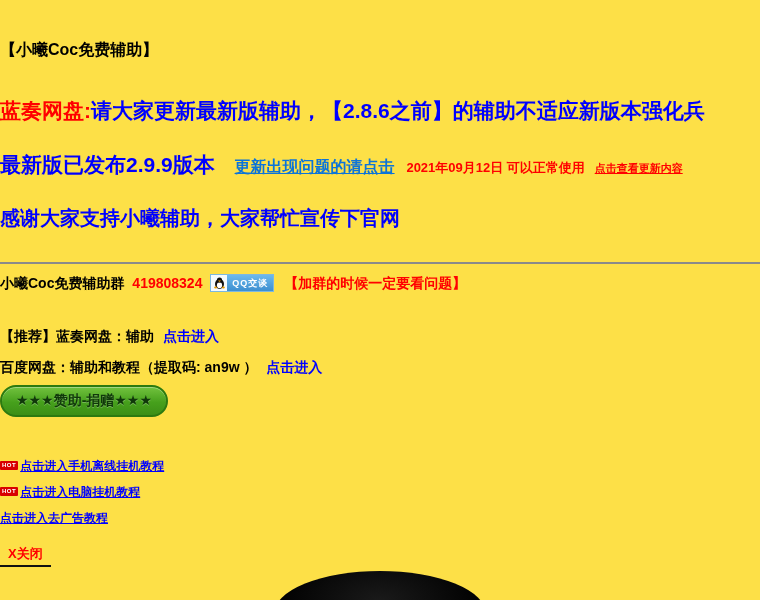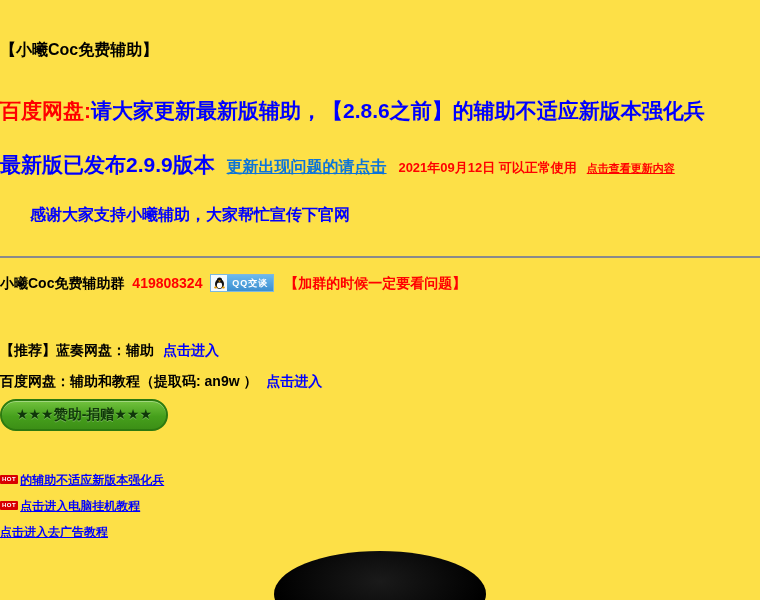--- a/index.html
+++ b/index.html
@@ -8,40 +8,40 @@
     background:#fde047;text-align:left;
     font-family:"Liberation Sans","DejaVu Sans",sans-serif;
     -webkit-font-smoothing:antialiased;
   }
   .page-title{padding-top:40px;font-size:16px;font-weight:bold;color:#000;}
   .notice-line1{margin-top:36px;font-size:21px;font-weight:bold;}
   .notice-line1 .alert{color:#ff0000;}
   .notice-line1 .body-text{color:#0000ff;}
   .notice-line2{margin-top:26px;font-size:21px;font-weight:bold;}
   .notice-line2 .version{color:#0000ff;}
-  .notice-line2 .trouble-link{color:#0c74d9;font-size:16px;text-decoration:underline;cursor:pointer;margin-left:6px;}
+  .notice-line2 .trouble-link{color:#0c74d9;font-size:16px;text-decoration:underline;cursor:pointer;margin-left:14px;}
   .notice-line2 .date{color:#ff0000;font-size:13px;margin-left:6px;}
   .notice-line2 .more-link{color:#ff0000;font-size:11px;text-decoration:underline;cursor:pointer;margin-left:4px;}
-  .notice-line3{margin-top:26px;font-size:16px;font-weight:bold;color:#0000ff;margin-left:30px;}
+  .notice-line3{margin-top:26px;font-size:20px;font-weight:bold;color:#0000ff;}
   .divider{margin:30px 0 0 0;border:none;border-top:2px solid #8a8a8a;height:0;}
-  .qq-line{margin-top:16px;font-size:14px;font-weight:bold;color:#000;}
+  .qq-line{margin-top:10px;font-size:14px;font-weight:bold;color:#000;}
   .qq-line .group-number{color:#ff0000;margin-left:4px;}
   .qq-badge{
     display:inline-flex;align-items:center;vertical-align:middle;height:16px;
     border:1px solid #7cb8e0;border-radius:0;overflow:hidden;cursor:pointer;
     margin:0 4px 2px 4px;background:#f4fbff;
   }
   .qq-badge .penguin{width:14px;height:14px;display:flex;align-items:center;justify-content:center;padding:0 1px;}
   .qq-badge .badge-label{
     background:linear-gradient(#6cb9ec,#3d8fd0);color:#fff;font-size:9px;font-weight:bold;
     padding:0 5px;height:16px;line-height:16px;letter-spacing:1px;
   }
   .qq-line .warning{color:#ff0000;margin-left:2px;}
   .dl-line{font-size:14px;font-weight:bold;color:#000;}
-  .lanzou{margin-top:48px;}
+  .lanzou{margin-top:34px;}
   .baidu{margin-top:13px;}
   .leidian{margin-top:10px;}
   .blue-link{color:#0000ff;cursor:pointer;margin-left:5px;font-weight:bold;text-decoration:none;}
   .donate-wrap{margin-top:8px;}
   .donate-button{
     display:inline-block;padding:5px 14px;font-size:14px;font-weight:bold;color:#10380a;
     background:linear-gradient(#72c23e,#46a01c 55%,#3c8f16);
     border:2px solid #2c7a10;border-radius:16px;cursor:pointer;
     box-shadow:inset 0 1px 0 rgba(255,255,255,.35);
     text-shadow:0 1px 0 rgba(255,255,255,.25);
@@ -66,21 +66,21 @@
   }
 </style>
 </head>
 <body>
 
 <div class="page">
 
   <div class="page-title">【小曦Coc免费辅助】</div>
 
   <div class="notice-line1">
-    <span class="alert">百度网盘:</span><span class="body-text">请大家更新最新版辅助，【2.8.6之前】的辅助不适应新版本强化兵</span>
+    <span class="alert">蓝奏网盘:</span><span class="body-text">请大家更新最新版辅助，【2.8.6之前】的辅助不适应新版本强化兵</span>
   </div>
 
   <div class="notice-line2">
     <span class="version">最新版已发布2.9.9版本</span>
     <span class="trouble-link">更新出现问题的请点击</span>
     <span class="date">2021年09月12日 可以正常使用</span>
     <span class="more-link">点击查看更新内容</span>
   </div>
 
   <div class="notice-line3">感谢大家支持小曦辅助，大家帮忙宣传下官网</div>
@@ -116,28 +116,31 @@
     <a class="blue-link">点击进入</a>
   </div>
 
   <div class="donate-wrap">
     <span class="donate-button">★★★赞助-捐赠★★★</span>
   </div>
 
 
   <div class="tutorials">
     <div class="tut-line">
-      <span class="hot-badge">HOT</span><span class="tut-link">的辅助不适应新版本强化兵</span>
+      <span class="hot-badge">HOT</span><span class="tut-link">点击进入手机离线挂机教程</span>
     </div>
     <div class="tut-line">
       <span class="hot-badge">HOT</span><span class="tut-link">点击进入电脑挂机教程</span>
     </div>
     <div class="tut-line">
       <span class="tut-link">点击进入去广告教程</span>
     </div>
   </div>
 
+  <div class="close-line">
+    <span class="close-link">X关闭</span>
+  </div>
 
   <div class="ad-banner">
     
   </div>
 
 </div>
 
 </body></html>

